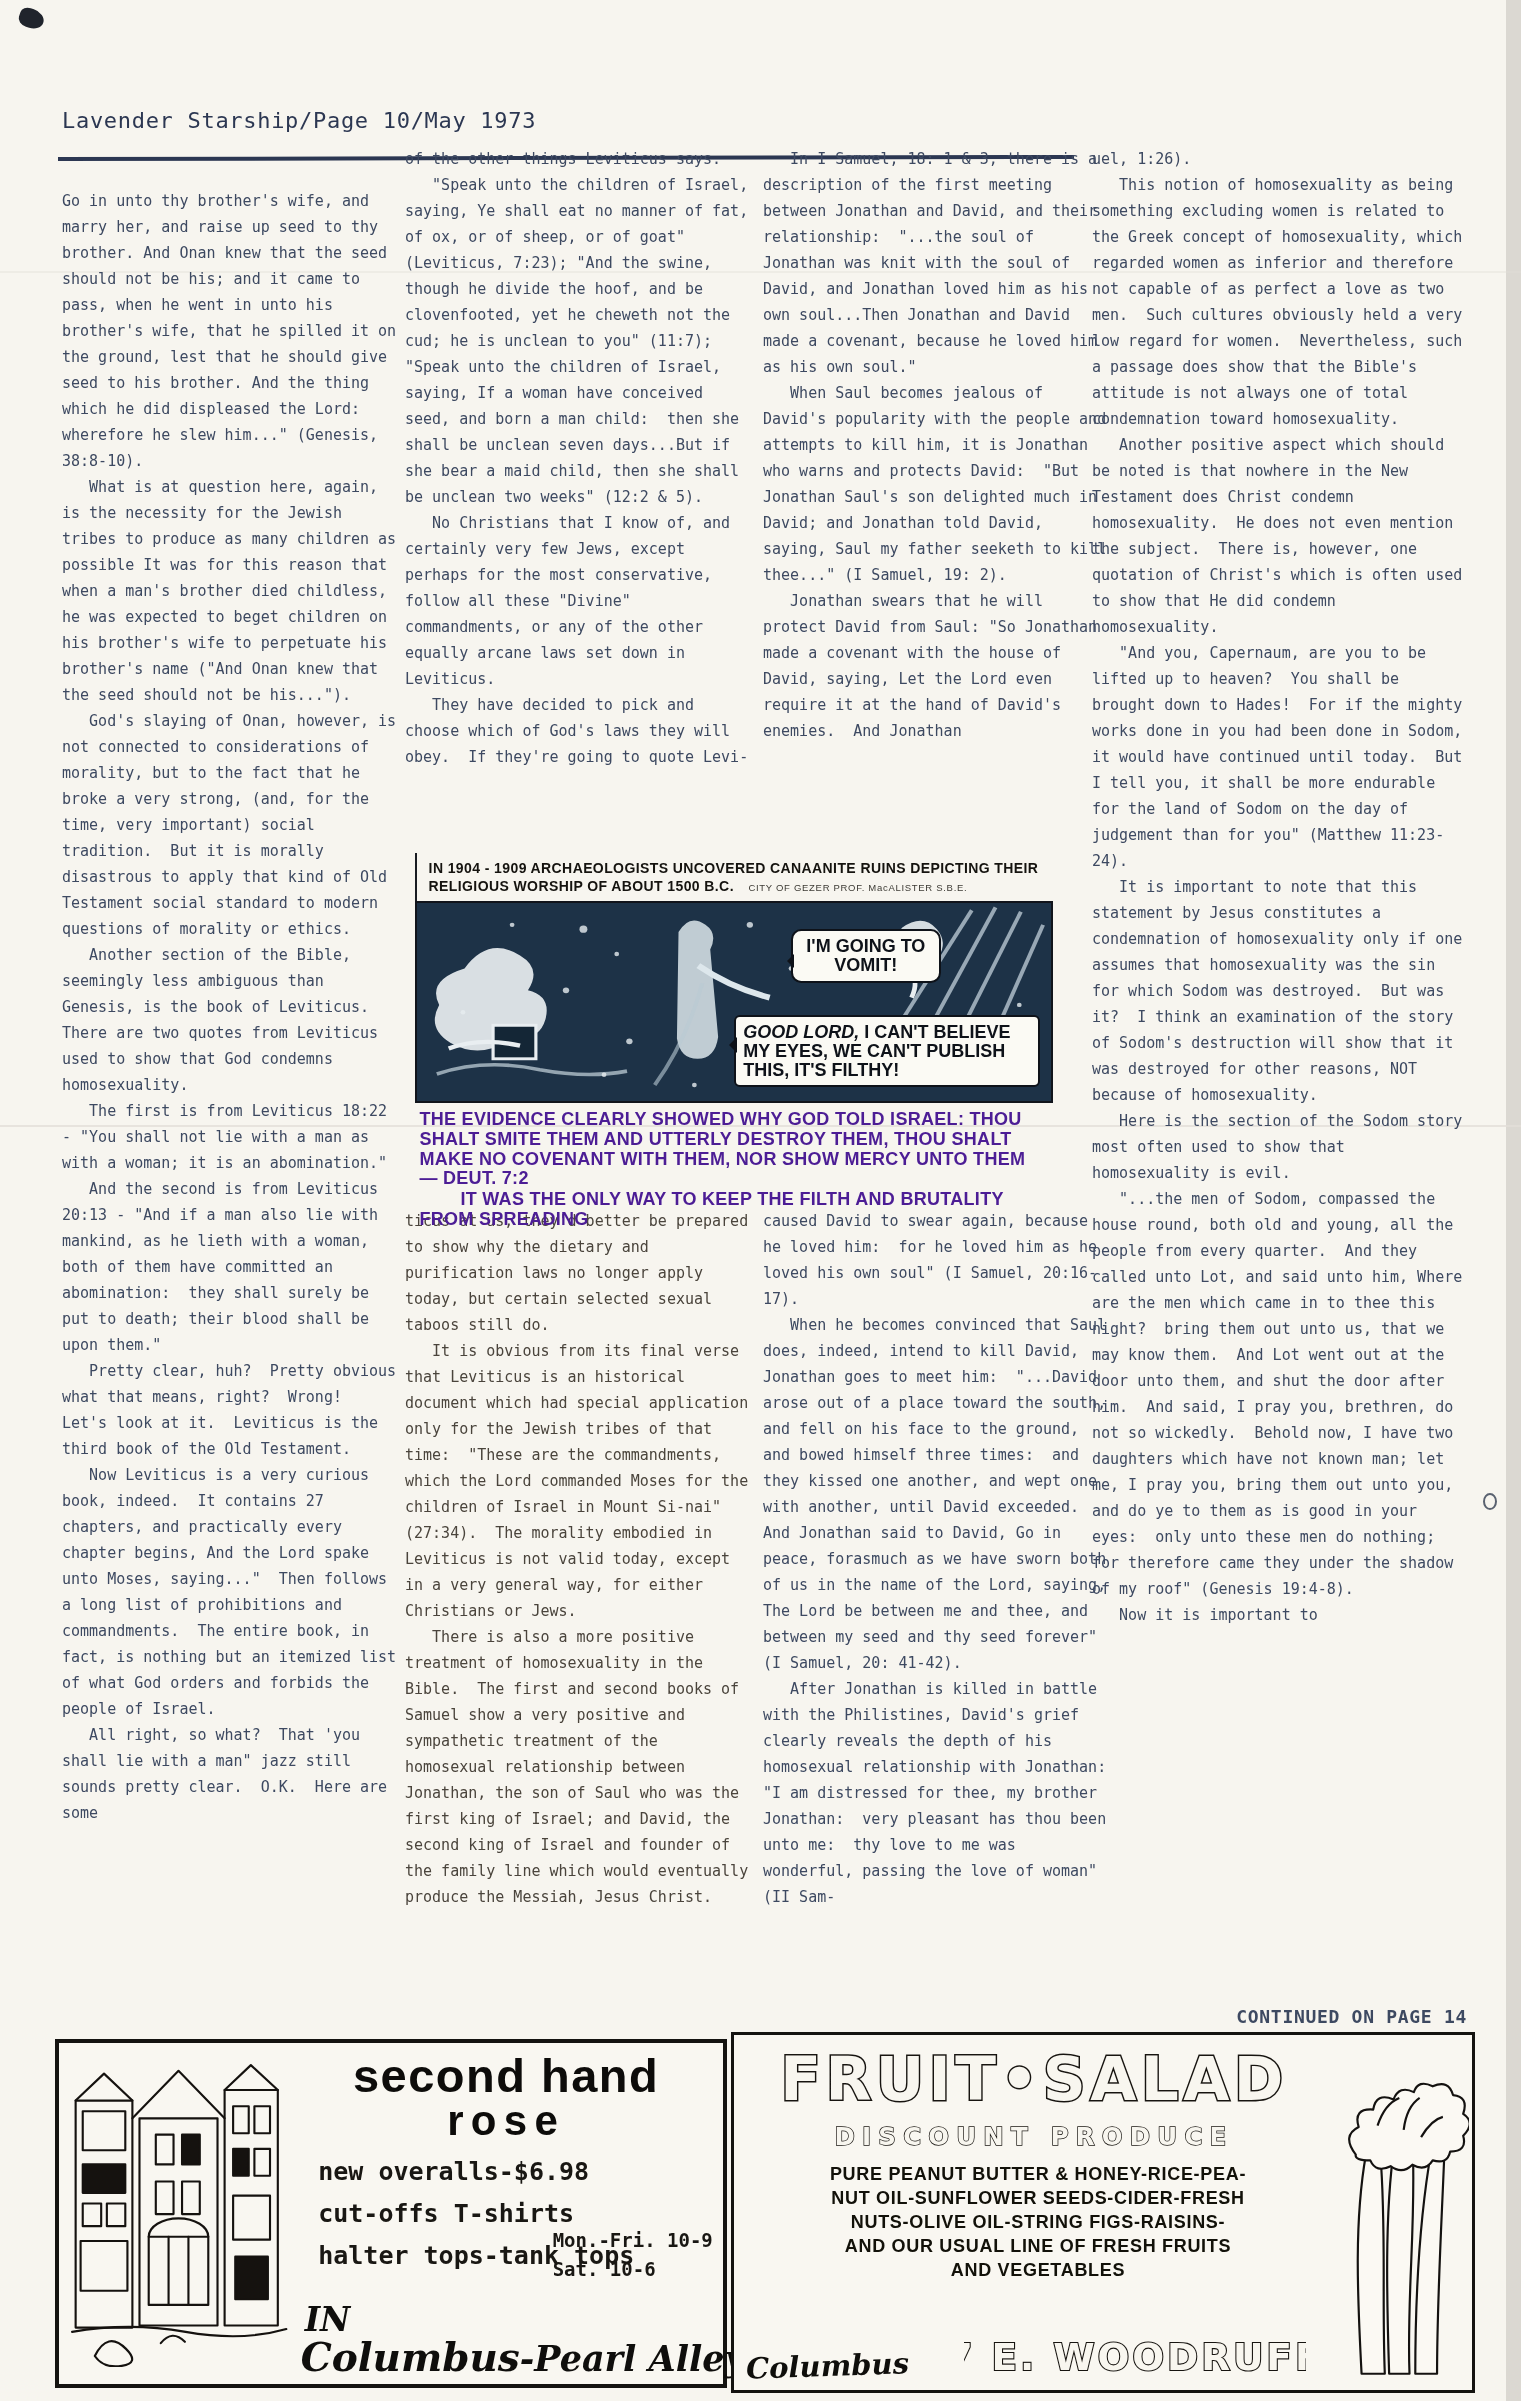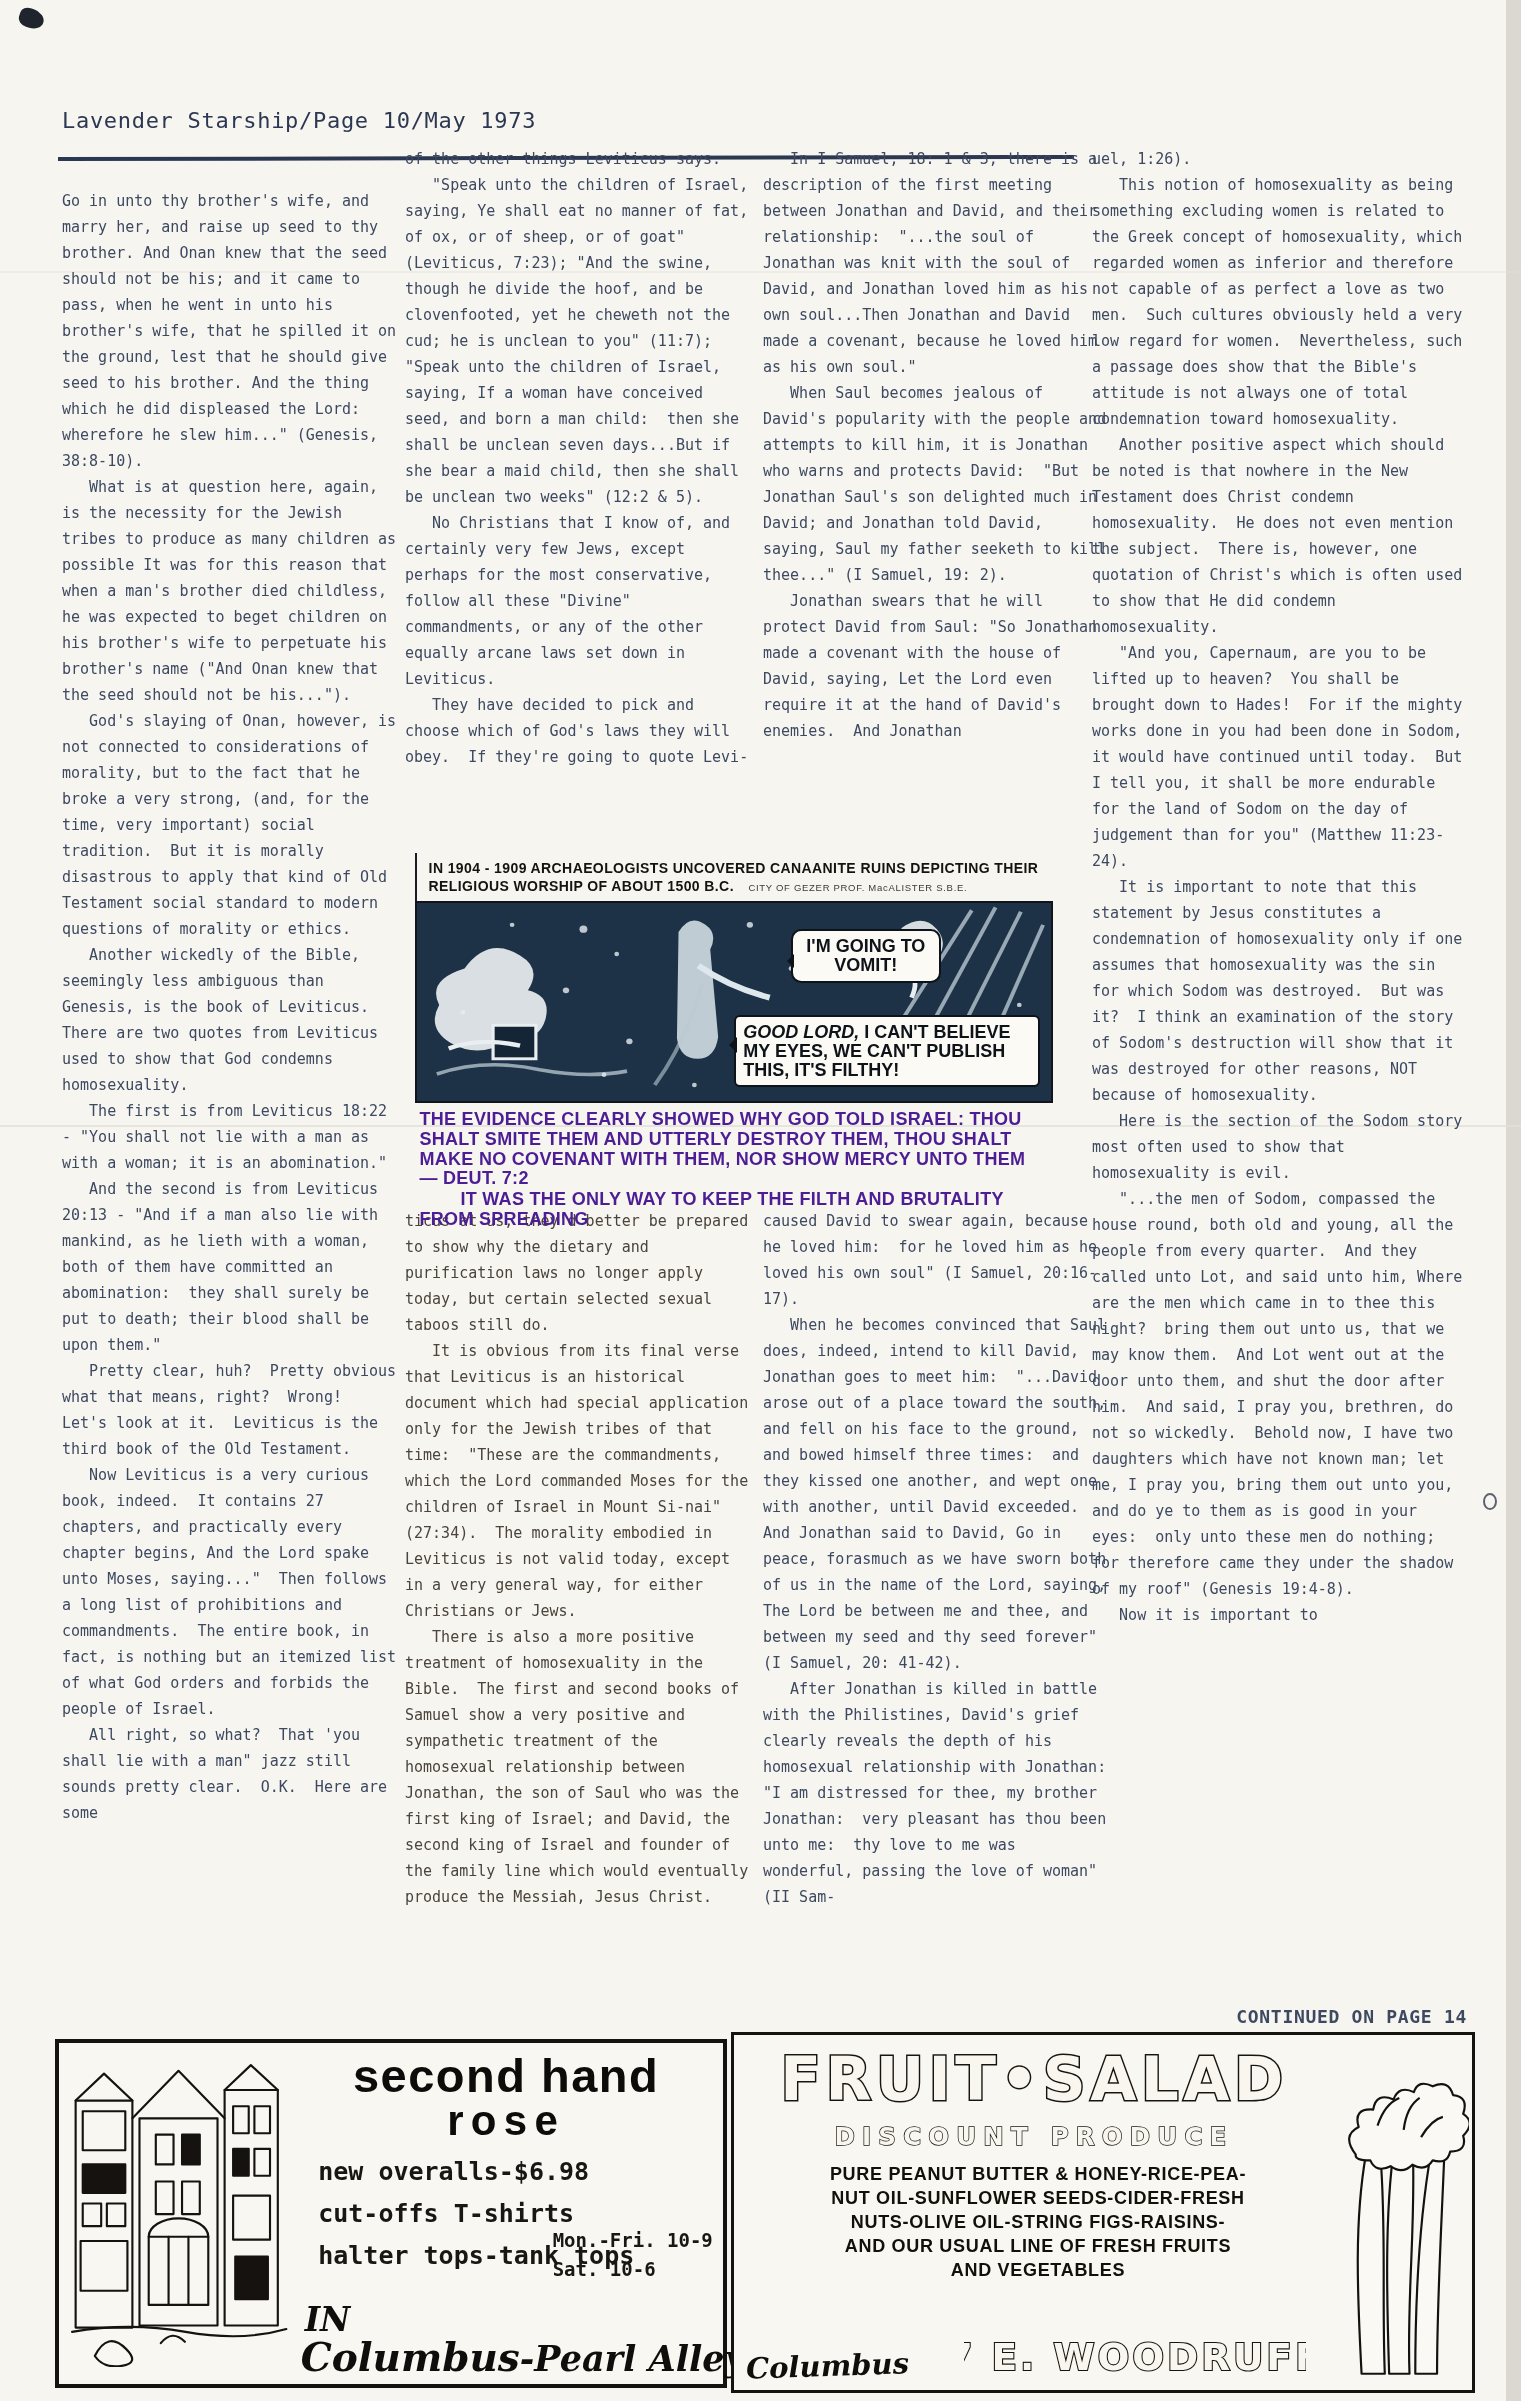--- a/index.html
+++ b/index.html
@@ -83,21 +83,21 @@
   <div class="smudge-top"></div>
   <div class="smudge-mid"></div>
 
   <div class="masthead">Lavender Starship/Page 10/May 1973</div>
   <div class="masthead-rule"></div>
 
   <div class="col col-1">
       <p>Go in unto thy brother's wife, and marry her, and raise up seed to thy brother. And Onan knew that the seed should not be his; and it came to pass, when he went in unto his brother's wife, that he spilled it on the ground, lest that he should give seed to his brother. And the thing which he did displeased the Lord:  wherefore he slew him..." (Genesis, 38:8-10).</p>
       <p>   What is at question here, again, is the necessity for the Jewish tribes to produce as many children as possible It was for this reason that when a man's brother died childless, he was expected to beget children on his brother's wife to perpetuate his brother's name ("And Onan knew that the seed should not be his...").</p>
       <p>   God's slaying of Onan, however, is not connected to considerations of morality, but to the fact that he broke a very strong, (and, for the time, very important) social tradition.  But it is morally disastrous to apply that kind of Old Testament social standard to modern questions of morality or ethics.</p>
-      <p>   Another wickedly of the Bible, seemingly less ambiguous than Genesis, is the book of Leviticus.  There are two quotes from Leviticus used to show that God condemns homosexuality.</p>
+      <p>   Another section of the Bible, seemingly less ambiguous than Genesis, is the book of Leviticus.  There are two quotes from Leviticus used to show that God condemns homosexuality.</p>
       <p>   The first is from Leviticus 18:22 - "You shall not lie with a man as with a woman; it is an abomination."</p>
       <p>   And the second is from Leviticus 20:13 - "And if a man also lie with mankind, as he lieth with a woman, both of them have committed an abomination:  they shall surely be put to death; their blood shall be upon them."</p>
       <p>   Pretty clear, huh?  Pretty obvious what that means, right?  Wrong!  Let's look at it.  Leviticus is the third book of the Old Testament.</p>
       <p>   Now Leviticus is a very curious book, indeed.  It contains 27 chapters, and practically every chapter begins, And the Lord spake unto Moses, saying..."  Then follows a long list of prohibitions and commandments.  The entire book, in fact, is nothing but an itemized list of what God orders and forbids the people of Israel.</p>
       <p>   All right, so what?  That 'you shall lie with a man" jazz still sounds pretty clear.  O.K.  Here are some</p>
     </div>
   <div class="col col-2t">
       <p>of the other things Leviticus says.</p>
       <p>   "Speak unto the children of Israel, saying, Ye shall eat no manner of fat, of ox, or of sheep, or of goat" (Leviticus, 7:23); "And the swine, though he divide the hoof, and be clovenfooted, yet he cheweth not the cud; he is unclean to you" (11:7); "Speak unto the children of Israel, saying, If a woman have conceived seed, and born a man child:  then she shall be unclean seven days...But if she bear a maid child, then she shall be unclean two weeks" (12:2 &amp; 5).</p>
       <p>   No Christians that I know of, and certainly very few Jews, except perhaps for the most conservative, follow all these "Divine" commandments, or any of the other equally arcane laws set down in Leviticus.</p>

